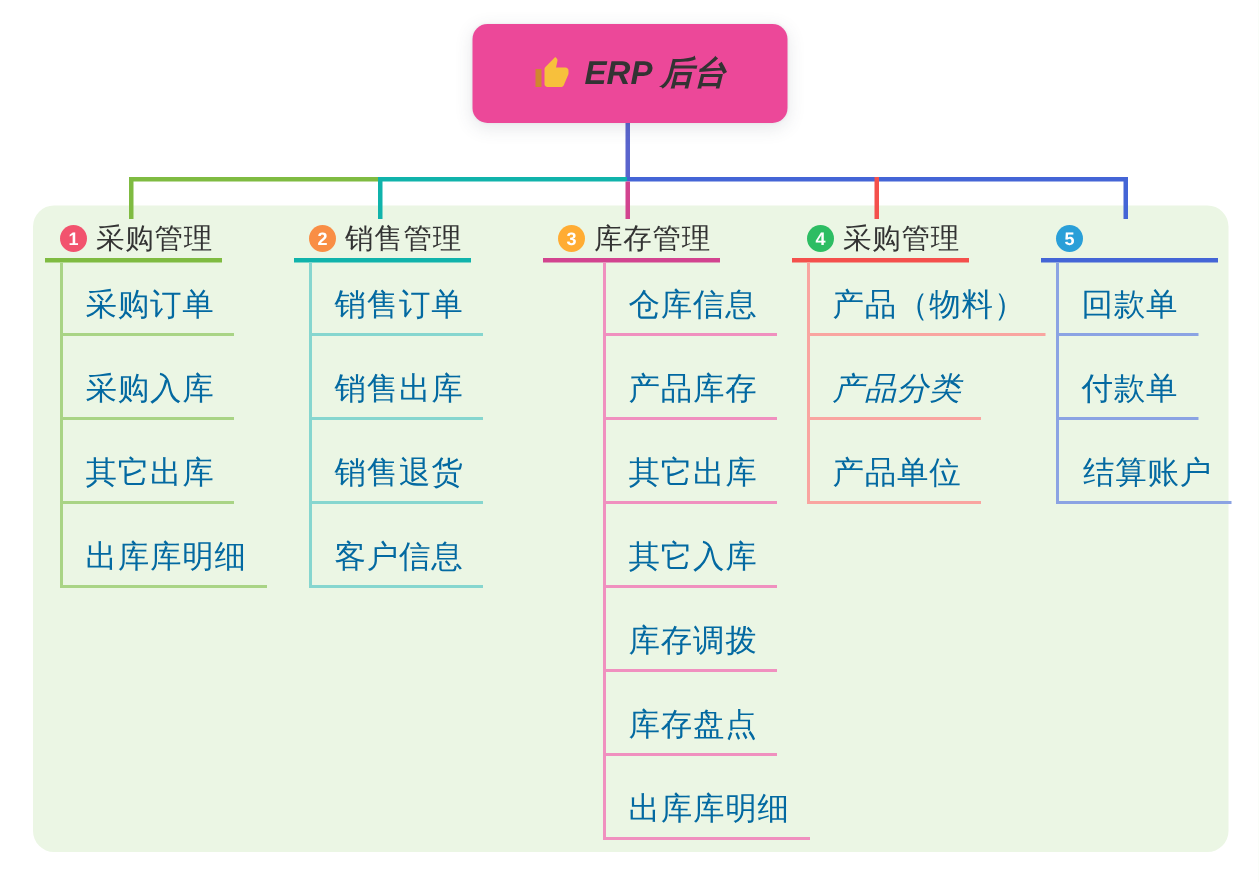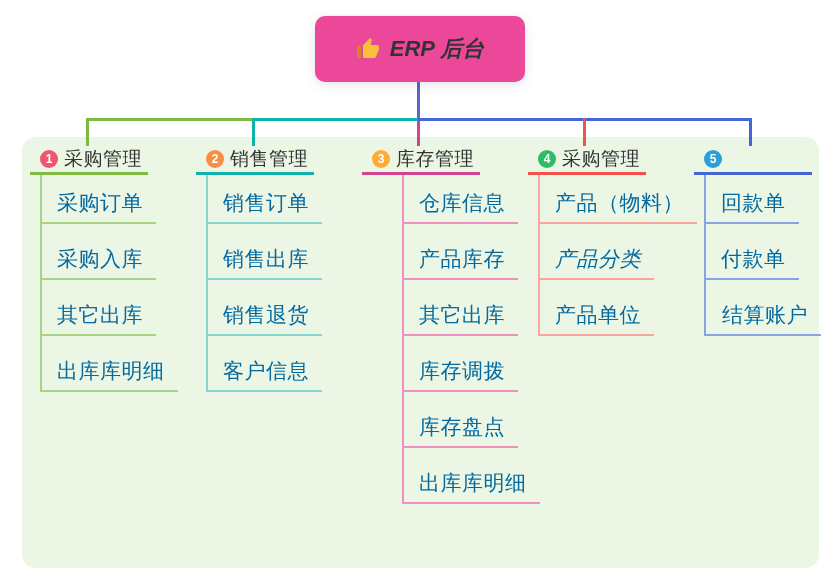--- a/index.html
+++ b/index.html
@@ -119,20 +119,23 @@
       <div class="child">
           <span class="ctext" style="border-bottom-color: rgb(240, 144, 191);">仓库信息</span>
         </div>
       <div class="child">
           <span class="ctext" style="border-bottom-color: rgb(240, 144, 191);">产品库存</span>
         </div>
       <div class="child">
           <span class="ctext" style="border-bottom-color: rgb(240, 144, 191);">其它出库</span>
         </div>
       <div class="child">
+          <span class="ctext" style="border-bottom-color: rgb(240, 144, 191);">其它入库</span>
+        </div>
+      <div class="child">
           <span class="ctext" style="border-bottom-color: rgb(240, 144, 191);">库存调拨</span>
         </div>
       <div class="child">
           <span class="ctext" style="border-bottom-color: rgb(240, 144, 191);">库存盘点</span>
         </div>
       <div class="child">
           <span class="ctext" style="border-bottom-color: rgb(240, 144, 191);">出库库明细</span>
         </div>
     </div>
   </div>

